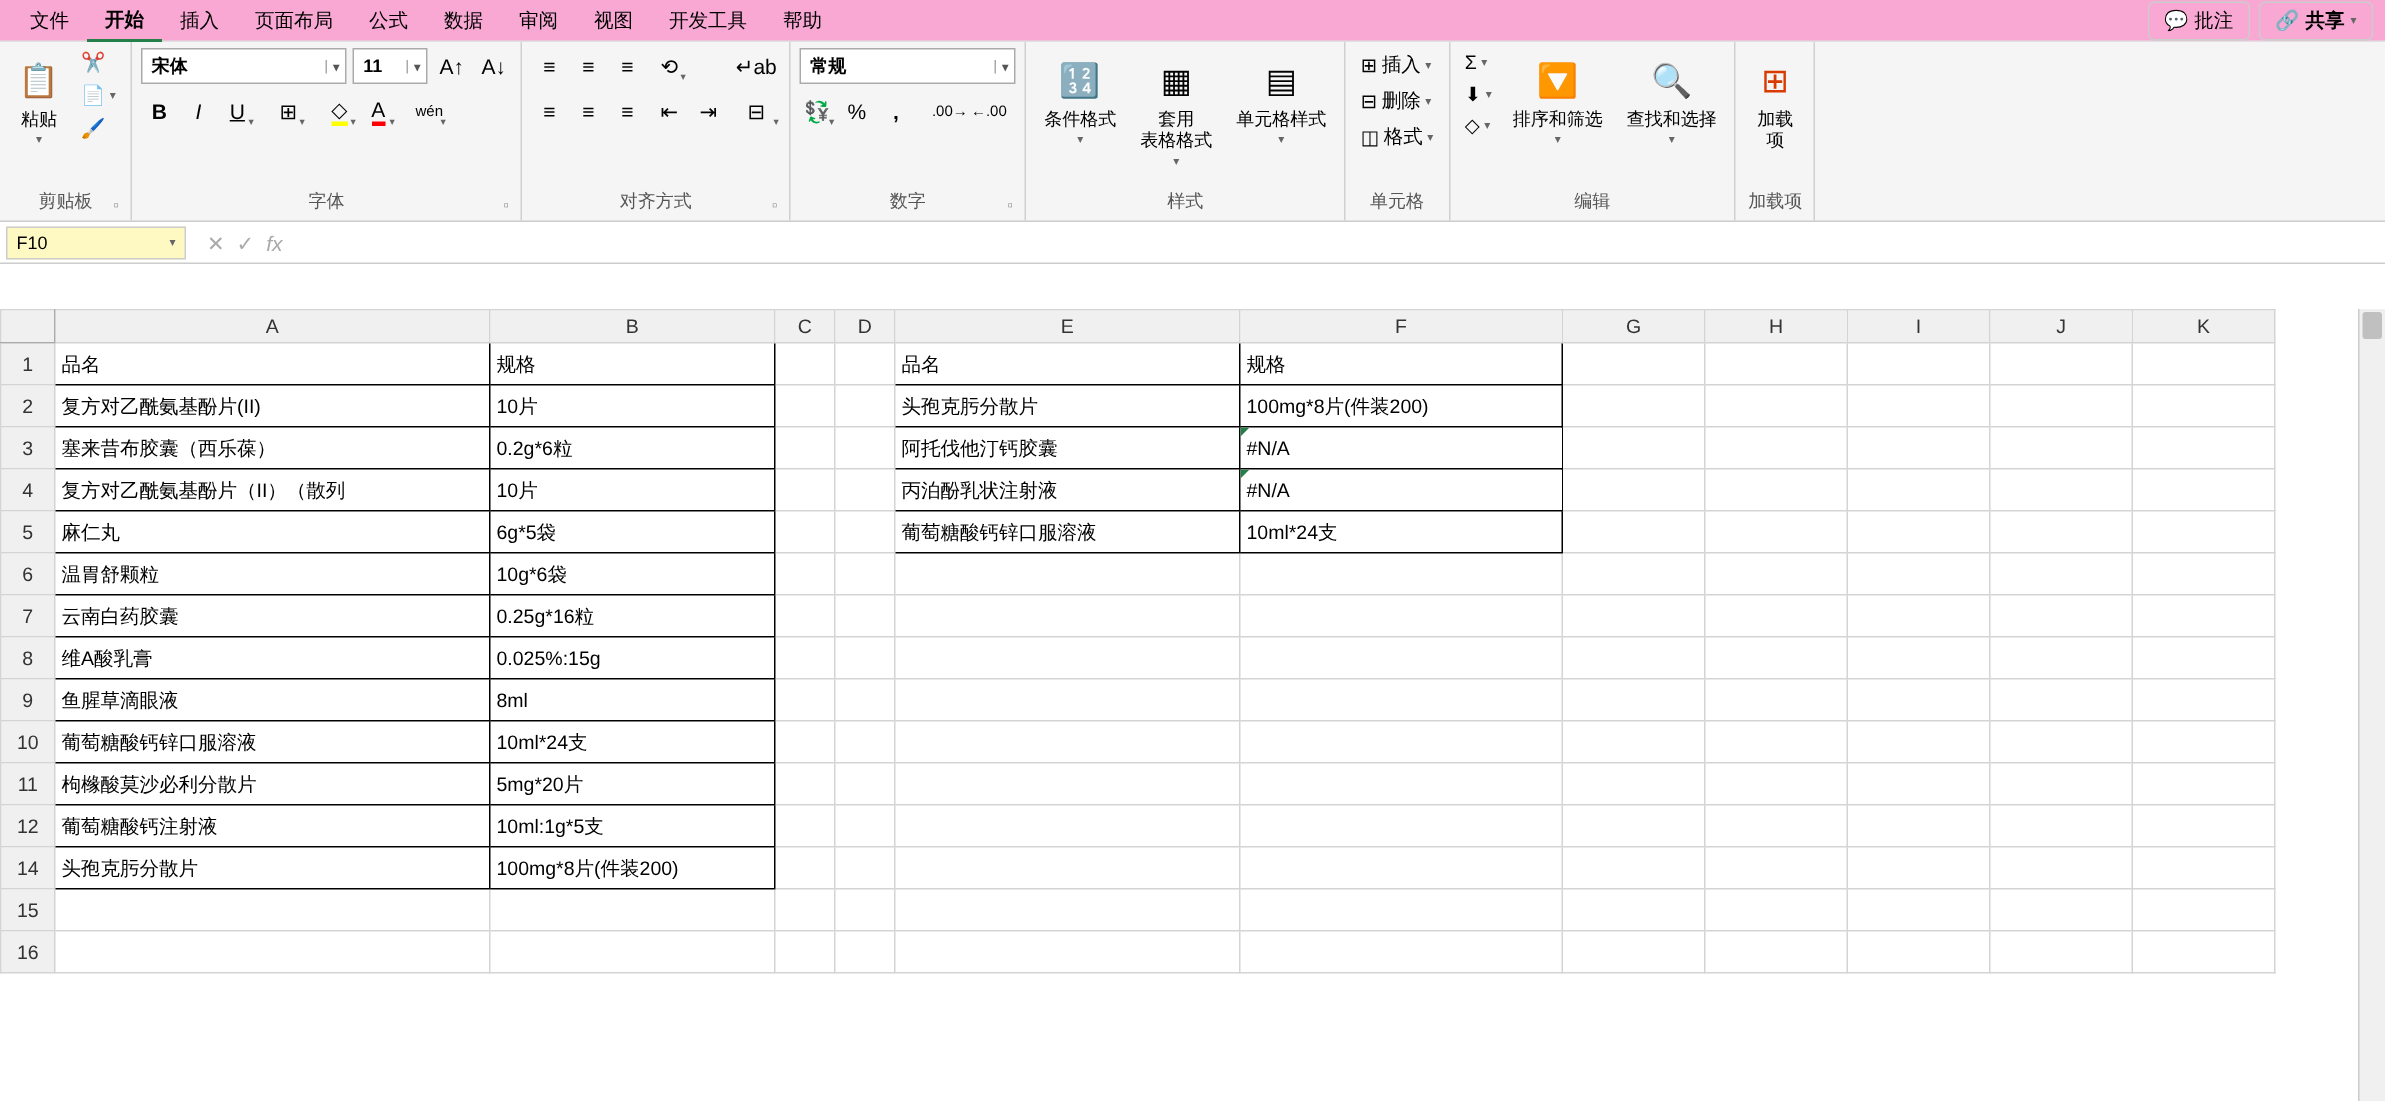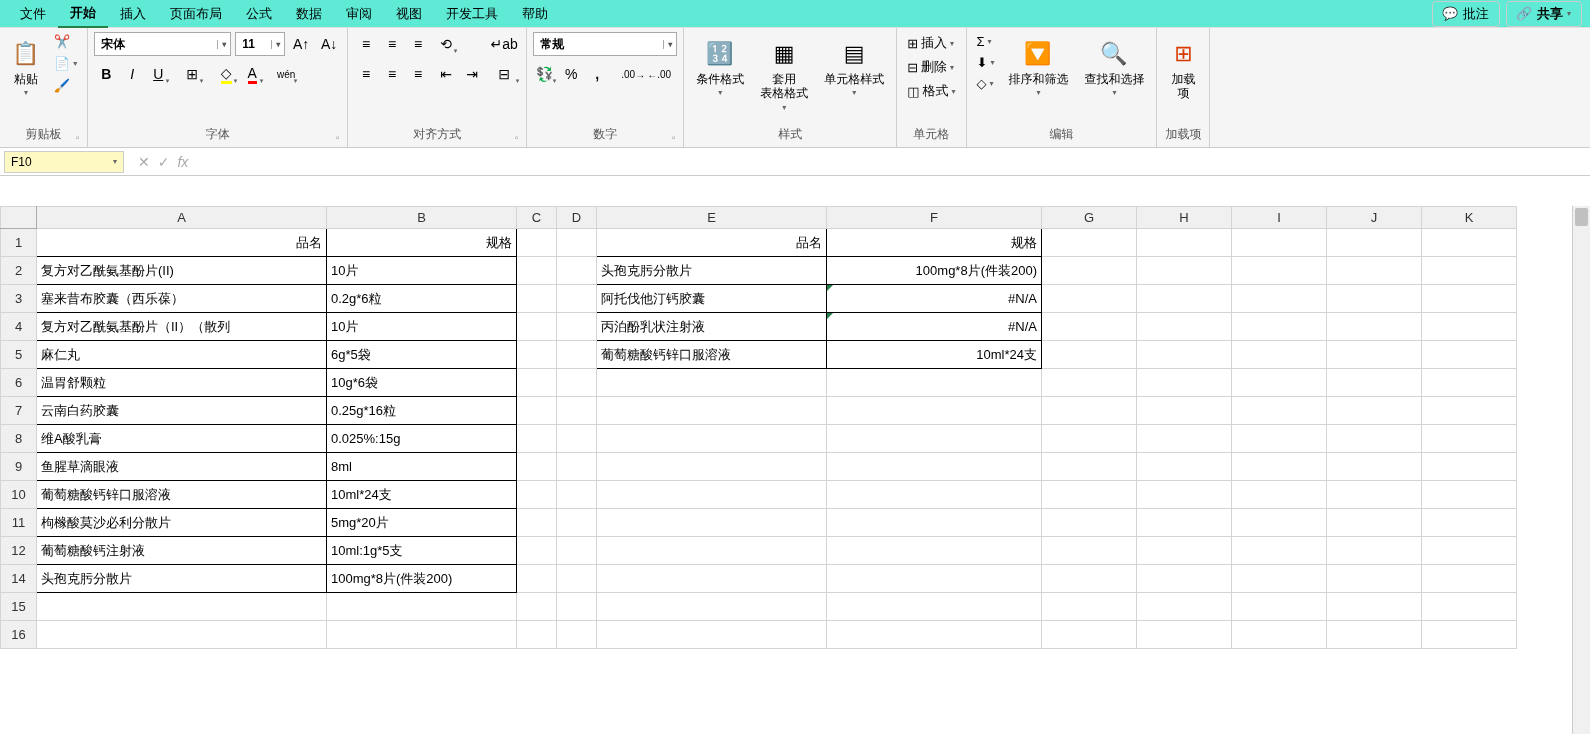--- a/index.html
+++ b/index.html
@@ -1,19 +1,19 @@
 <!DOCTYPE html>
 <html><head>
 <meta charset="utf-8">
 <style>
 * { box-sizing: border-box; margin: 0; padding: 0; }
 body { font-family: "Microsoft YaHei", "SimSun", sans-serif; font-size: 12px; background: #fff; overflow: hidden; }
 
 
-.menubar { display: flex; align-items: center; height: 28px; background: #5eead4; border-bottom: 1px solid #e0e0e0; padding: 0 8px; }
+.menubar { display: flex; align-items: center; height: 28px; background: #f9a8d4; border-bottom: 1px solid #e0e0e0; padding: 0 8px; }
 .menubar .menu-item { padding: 4px 12px; cursor: pointer; font-size: 13px; }
 .menubar .menu-item.active { font-weight: bold; border-bottom: 2px solid #257f49; color: #000; }
 .menubar .spacer { flex: 1; }
 .menubar .right-btn { display: inline-flex; align-items: center; gap: 4px; padding: 3px 10px; border: 1px solid #ccc; border-radius: 4px; margin-left: 6px; cursor: pointer; font-size: 13px; }
 
 
 .ribbon { display: flex; background: #f5f5f5; border-bottom: 1px solid #ccc; height: 120px; }
 .ribbon-group { display: flex; flex-direction: column; border-right: 1px solid #d0d0d0; padding: 4px 6px 0 6px; position: relative; }
 .ribbon-group-content { flex: 1; display: flex; align-items: flex-start; gap: 4px; }
 .ribbon-group-label { text-align: center; font-size: 12px; color: #555; padding: 2px 0 4px 0; position: relative; }
@@ -46,21 +46,21 @@
 
 
 .sheet-area { position: relative; overflow: hidden; height: calc(734px - 28px - 120px - 28px - 30px); background: #fff; }
 .sheet { border-collapse: collapse; table-layout: fixed; }
 .sheet th, .sheet td { border: 1px solid #d4d4d4; font-size: 13px; font-weight: normal; background: #fff; }
 .sheet th { background: #f0f0f0; text-align: center; color: #333; position: sticky; }
 .sheet .corner { width: 36px; height: 22px; background: #f0f0f0; border-right: 1px solid #aaa; border-bottom: 1px solid #aaa; }
 .sheet .col-header { height: 22px; }
 .sheet .row-header { width: 36px; text-align: center; background: #f0f0f0; }
 .sheet td { height: 28px; padding: 0 4px; overflow: hidden; white-space: nowrap; }
-.sheet td.center { text-align: right; }
+.sheet td.center { text-align: left; }
 .sheet td.bordered { border: 1px solid #000; }
 .sheet td.err-triangle { position: relative; }
 .sheet td.err-triangle::before { content: ""; position: absolute; top: 0; left: 0; border-top: 6px solid #257f49; border-right: 6px solid transparent; }
 .vscroll { position: absolute; right: 0; top: 0; width: 18px; height: 100%; background: #f0f0f0; border-left: 1px solid #ccc; }
 .vscroll-thumb { position: absolute; top: 2px; left: 2px; right: 2px; height: 18px; background: #c0c0c0; border-radius: 2px; }
 
 .spacer-row { height: 30px; }
 </style>
 </head>
 <body>

